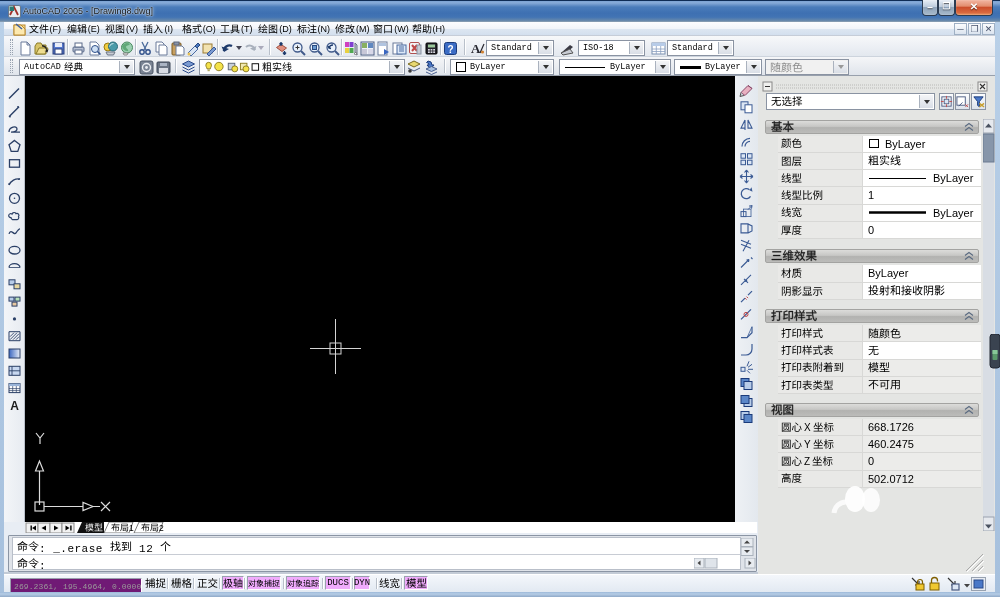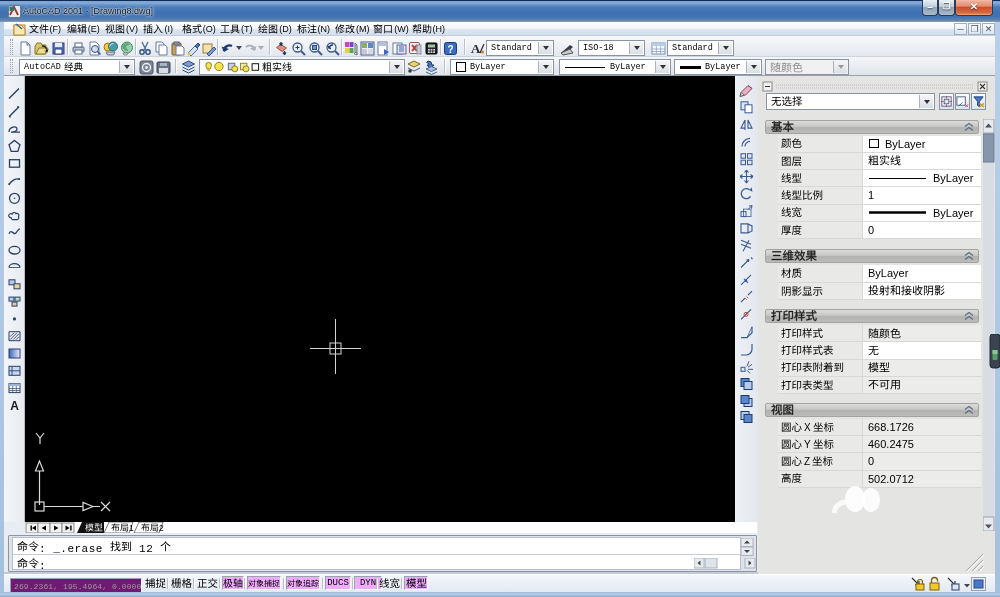--- a/index.html
+++ b/index.html
@@ -64,21 +64,21 @@
 .pval{flex:1;display:flex;align-items:center;padding-left:5px;font-size:11px;font-family:"Liberation Sans",sans-serif}
 .gray{background:#ececea}
 </style></head><body>
 <div id="win">
     <div id="titlebar" class="a"></div>
     <svg class="a" style="left:8px;top:5px" width="13" height="13">
 <rect x="0.5" y="0.5" width="12" height="12" rx="1.5" fill="#e8ecf0" stroke="#6a7a8a"></rect>
 <path d="M2 10 L6 2 L10 10" stroke="#a03028" stroke-width="1.8" fill="none"></path>
 <rect x="1.5" y="1.5" width="4.5" height="4.5" fill="#2a7a72"></rect>
 </svg>
-    <div class="a" style="left:23px;top:6px;font-size:9px;color:#0a0f14;text-shadow:0 0 2px rgba(235,244,252,.9),0 0 4px rgba(235,244,252,.8),0 0 1px rgba(255,255,255,.9)">AutoCAD 2001 - [Drawing8.dwg]</div>
+    <div class="a" style="left:23px;top:6px;font-size:9px;color:#0a0f14;text-shadow:0 0 2px rgba(235,244,252,.9),0 0 4px rgba(235,244,252,.8),0 0 1px rgba(255,255,255,.9)">AutoCAD 2005 - [Drawing8.dwg]</div>
     <div class="tbtn" style="left:922px;width:16px">
       <div class="glyphw" style="top:1px">–</div>
     </div>
     <div class="tbtn" style="left:938px;width:17px">
       <div class="glyphw" style="top:-1px;font-size:9px">❐</div>
     </div>
     <div class="tbtn" id="closeb" style="left:955px;width:38px">
       <div class="glyphw" style="top:0">✕</div>
     </div>
     <div id="menubar" class="a"></div>
@@ -695,21 +695,21 @@
     </div>
     <div class="sbtn sbox" style="left:286px;top:576px;width:34px;height:14px">
       <svg class="z" width="35.2" height="8.8" viewBox="0 -860 4000 1000" fill="#000">
         <use href="#u5bf9" transform="translate(0,0) scale(1,-1)"></use>
         <use href="#u8c61" transform="translate(1000,0) scale(1,-1)"></use>
         <use href="#u8ffd" transform="translate(2000,0) scale(1,-1)"></use>
         <use href="#u8e2a" transform="translate(3000,0) scale(1,-1)"></use>
       </svg>
     </div>
     <div class="sbtn sbox" style="left:325px;top:576px;width:26px;height:14px;font-size:9px;font-family:Liberation Mono">DUCS</div>
-    <div class="sbtn sbox" style="left:354px;top:576px;width:28px;height:14px;font-size:9px;font-family:Liberation Mono">DYN</div>
+    <div class="sbtn sbox" style="left:354px;top:576px;width:16px;height:14px;font-size:9px;font-family:Liberation Mono">DYN</div>
     <div class="sbtn" style="left:378px;top:576px;width:22px;height:14px">
       <svg class="z" width="21.0" height="10.5" viewBox="0 -860 2000 1000" fill="#000">
         <use href="#u7ebf" transform="translate(0,0) scale(1,-1)"></use>
         <use href="#u5bbd" transform="translate(1000,0) scale(1,-1)"></use>
       </svg>
     </div>
     <div class="sbtn sbox" style="left:404px;top:576px;width:24px;height:14px">
       <svg class="z" width="21.0" height="10.5" viewBox="0 -860 2000 1000" fill="#000">
         <use href="#u6a21" transform="translate(0,0) scale(1,-1)"></use>
         <use href="#u578b" transform="translate(1000,0) scale(1,-1)"></use>

